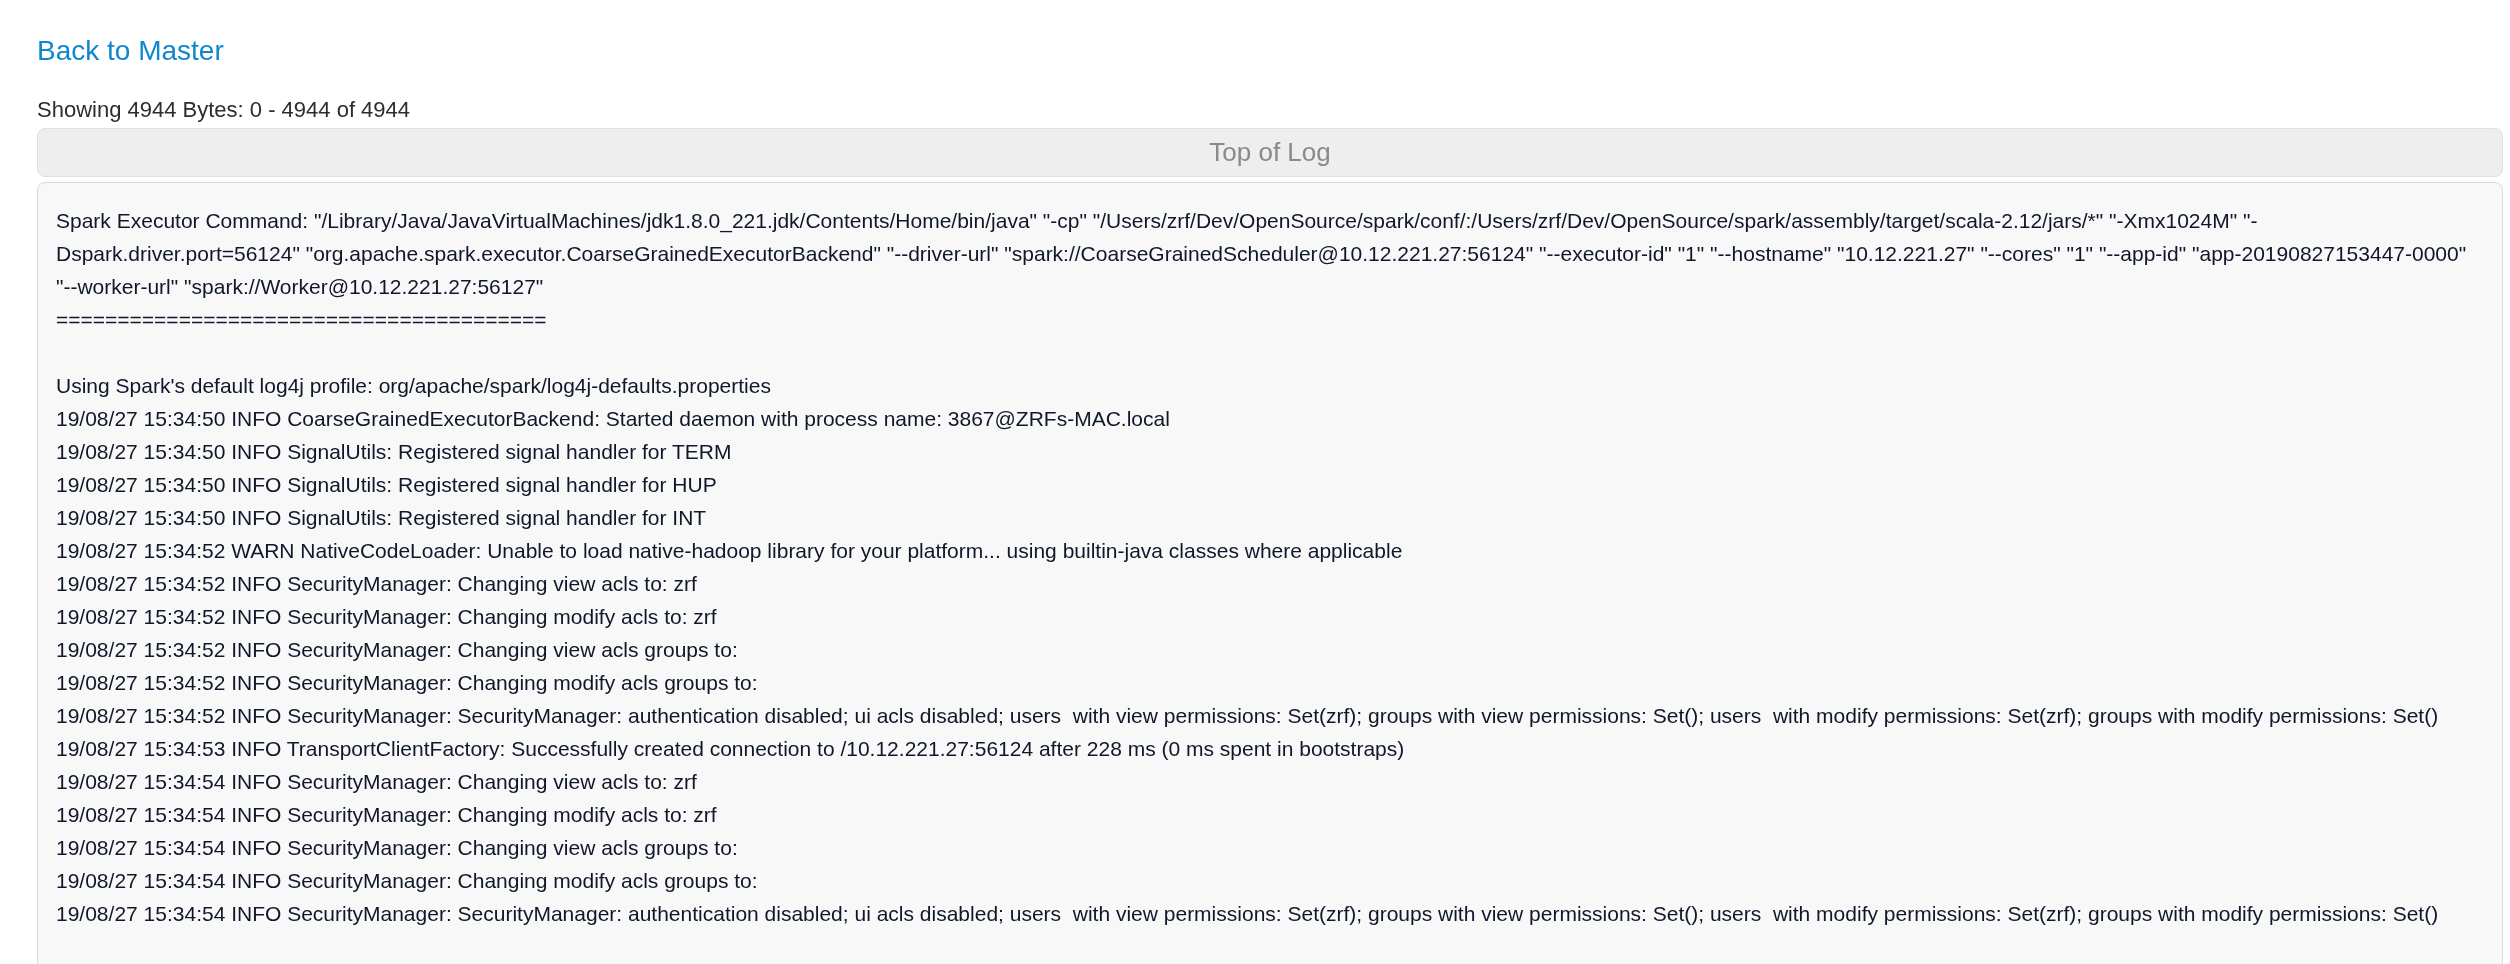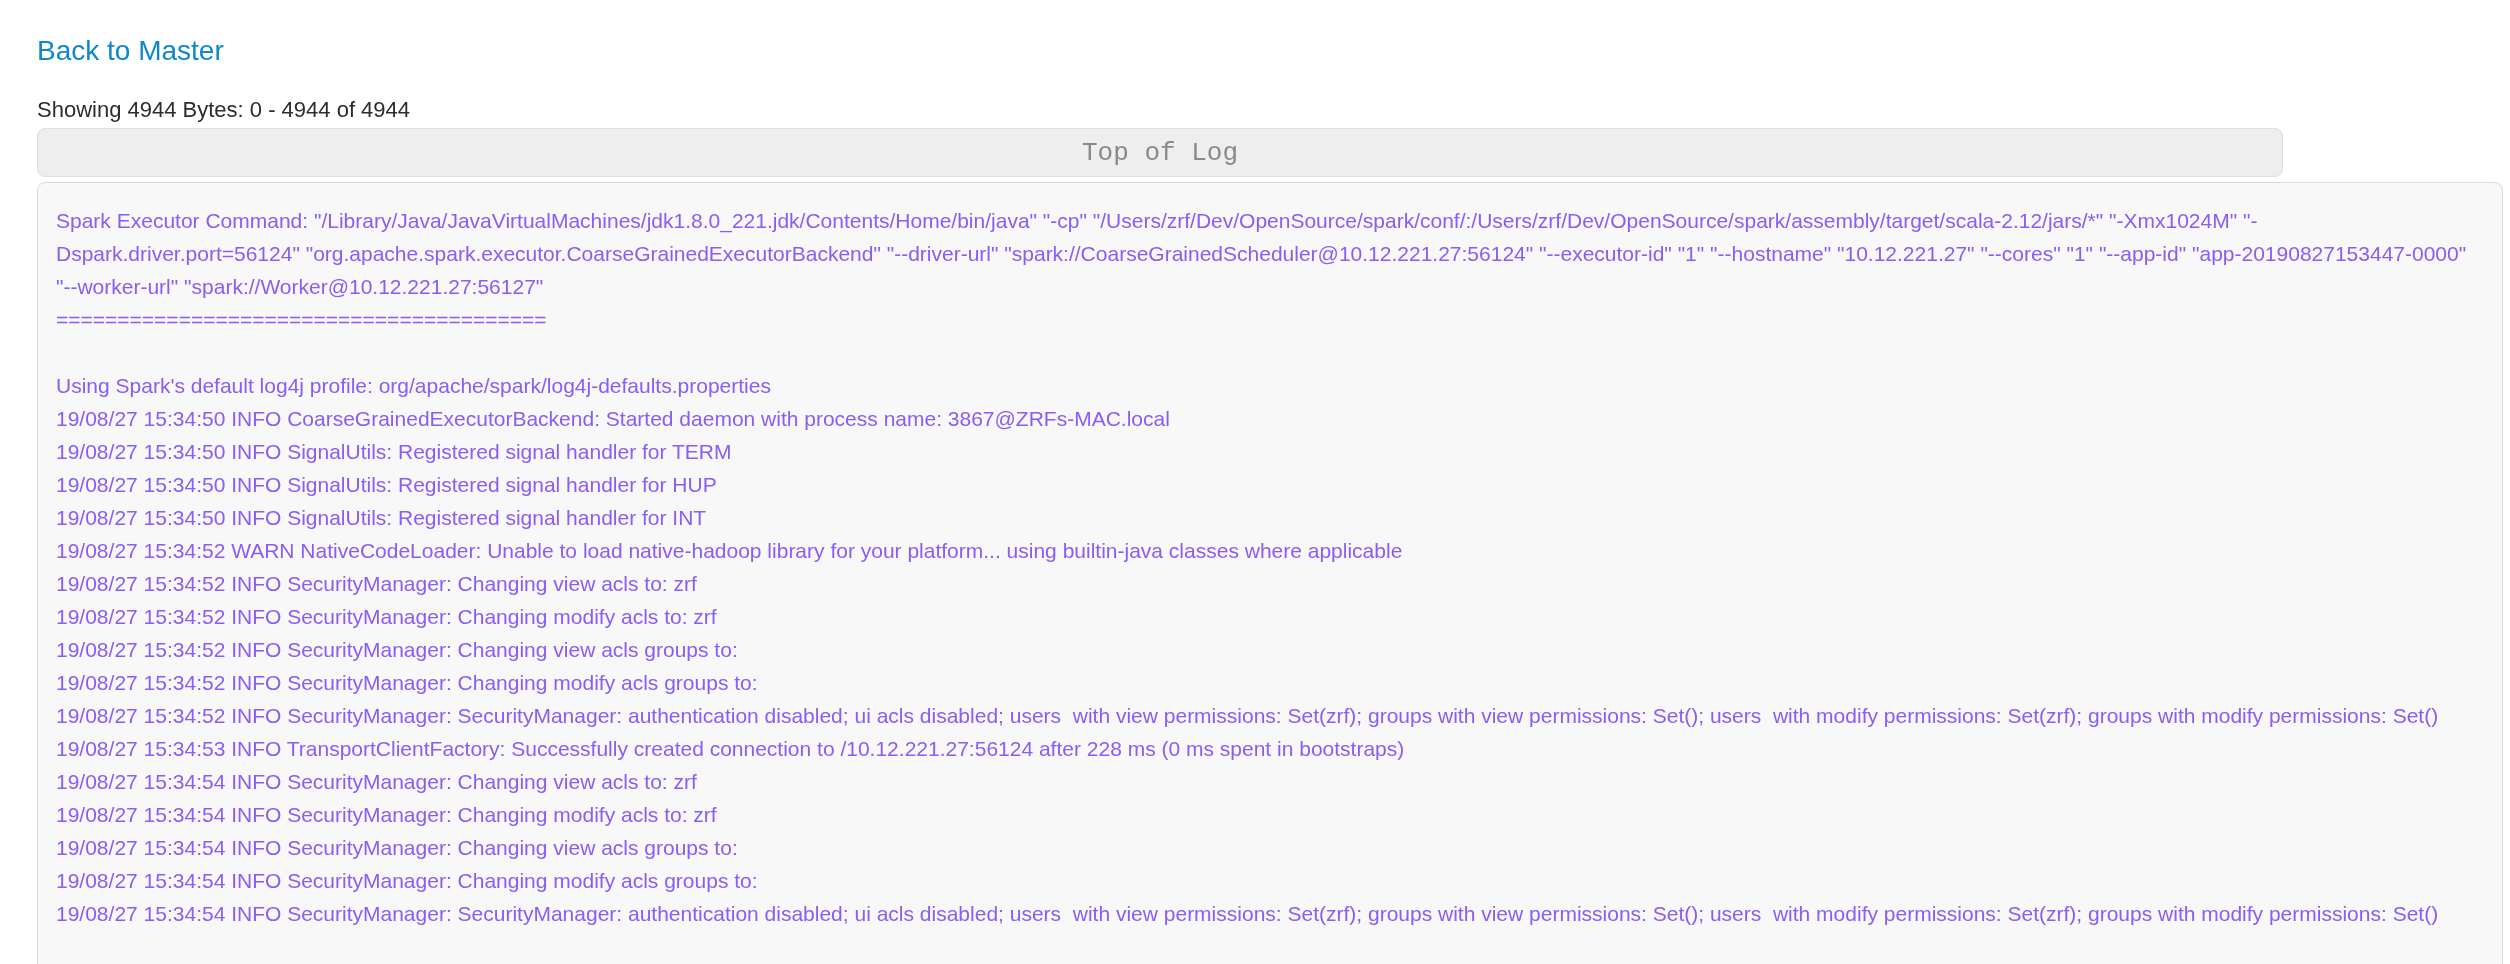--- a/index.html
+++ b/index.html
@@ -30,52 +30,51 @@
     top: 68px;
     font-size: 22px;
     line-height: 36px;
     color: #2d2d2d;
   }
 
   .log-header-bar {
     position: absolute;
     left: 21px;
     top: 112px;
-    width: 2246px;
+    width: 2466px;
     height: 49px;
     background: #eeeeee;
     border: 1px solid #e0e0e0;
     border-radius: 8px;
     display: flex;
     align-items: center;
     justify-content: center;
     font-size: 26px;
     color: #8a8a8a;
     cursor: pointer;
-    font-family: Liberation Mono, monospace;
   }
 
   .log-box {
     position: absolute;
     left: 21px;
     top: 166px;
     width: 2466px;
     height: 824px; 
     background: #f8f8f8;
     border: 1px solid #d9d9d9;
     border-radius: 8px;
     padding: 13px 10px;
     overflow: hidden;
   }
 
   .log-pre {
     font-family: "Liberation Sans", "DejaVu Sans", sans-serif;
     font-size: 21px;
     line-height: 33px;
-    color: #8b5cf6;
+    color: #0f172a;
     white-space: pre-wrap;
     overflow-wrap: break-word;
   }
 </style>
 </head>
 <body>
 
 <div class="page">
 
   <a class="back-link">Back to Master</a>

